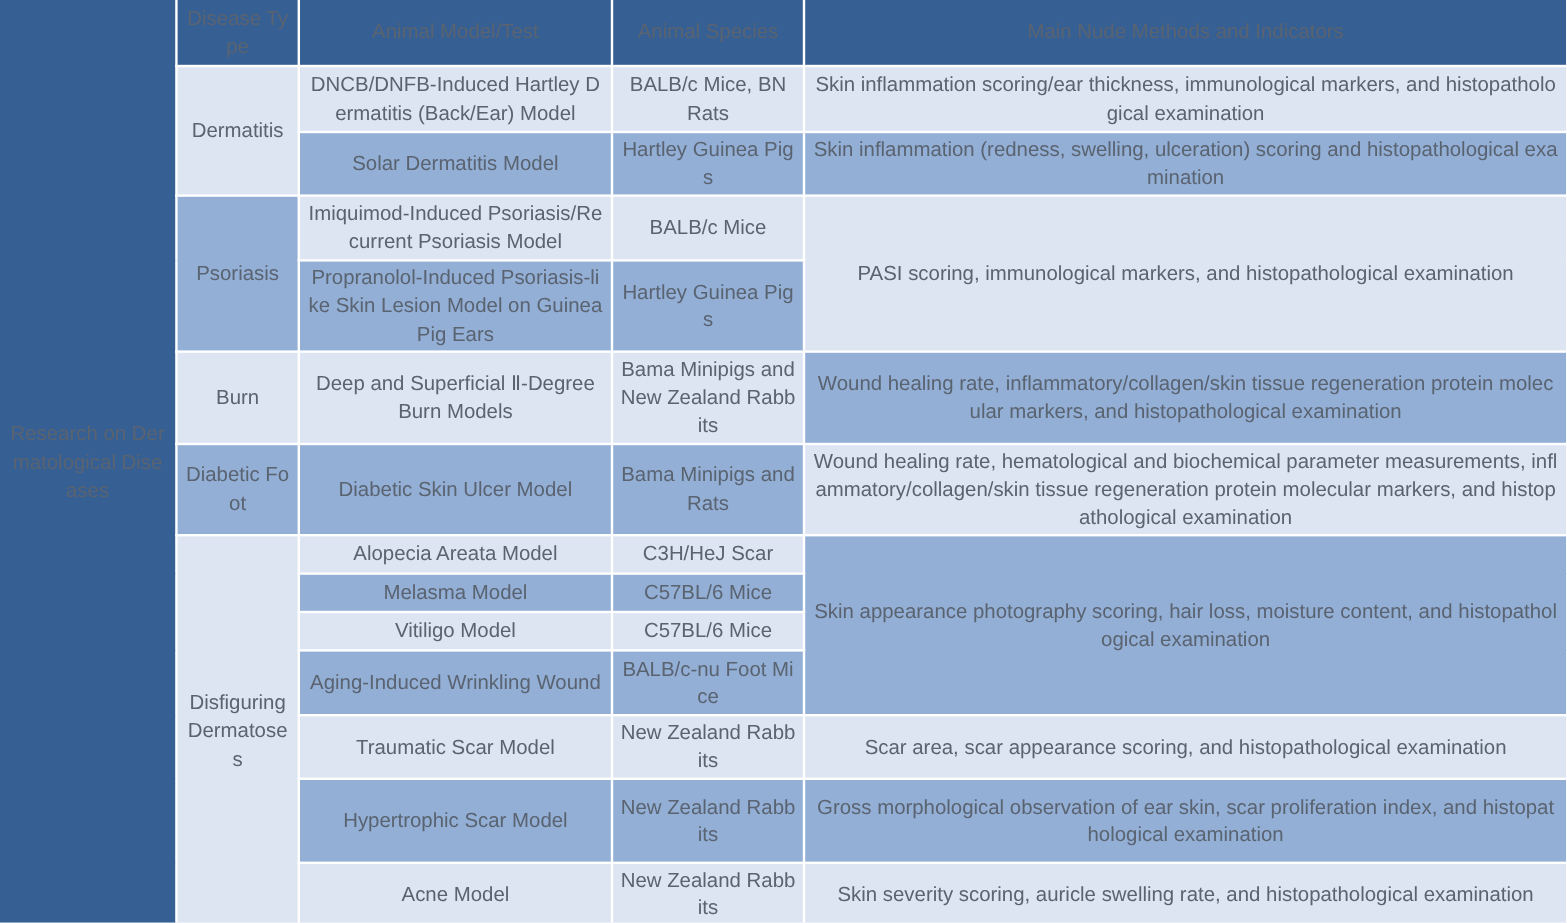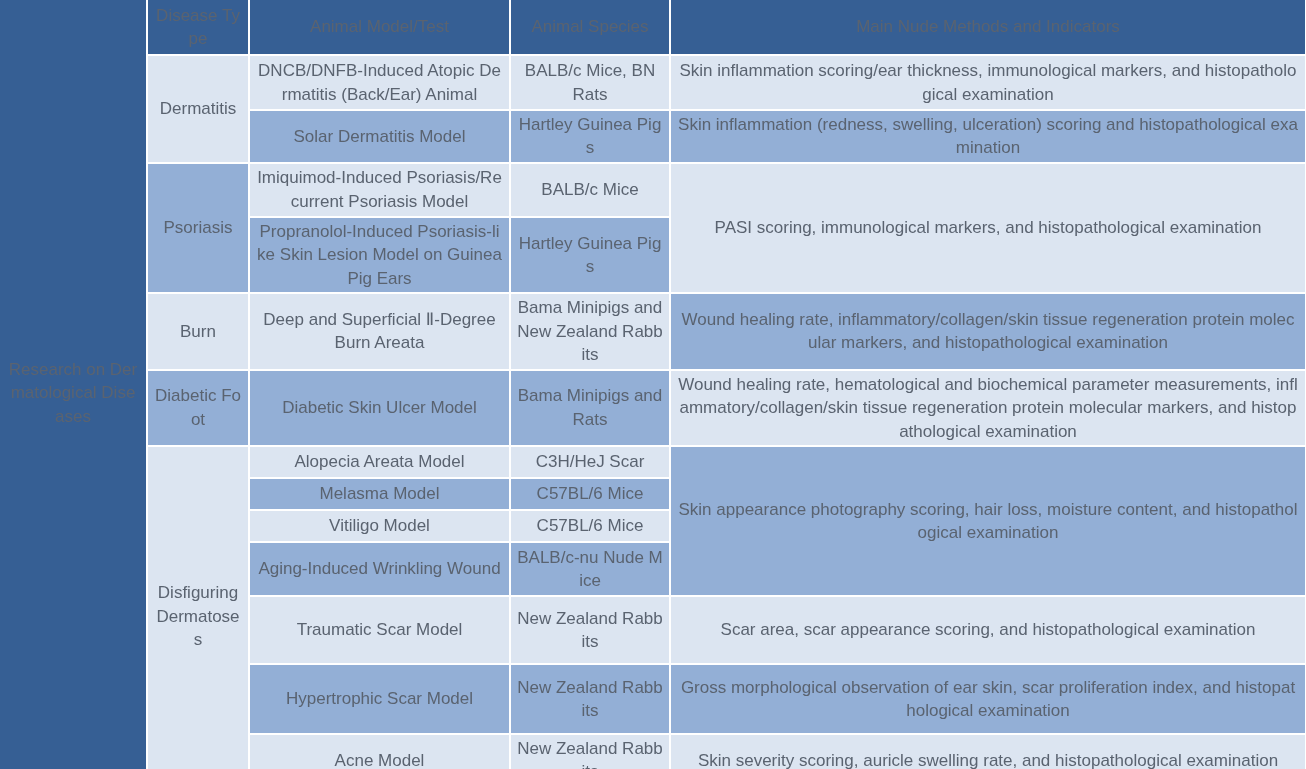--- a/index.html
+++ b/index.html
@@ -74,21 +74,21 @@
         <tr style="height:55px">
       <td class="title-cell" rowspan="14">Research on Dermatological Diseases</td>
       <th class="col-header">Disease Type</th>
       <th class="col-header">Animal Model/Test</th>
       <th class="col-header">Animal Species</th>
       <th class="col-header">Main Nude Methods and Indicators</th>
     </tr>
 
     <tr style="height:55px">
       <td class="band-light" rowspan="2">Dermatitis</td>
-      <td class="band-light">DNCB/DNFB-Induced Atopic Dermatitis (Back/Ear) Animal</td>
+      <td class="band-light">DNCB/DNFB-Induced Hartley Dermatitis (Back/Ear) Model</td>
       <td class="band-light">BALB/c Mice, BN Rats</td>
       <td class="band-light methods-cell">Skin inflammation scoring/ear thickness, immunological markers, and histopathological examination</td>
     </tr>
     <tr style="height:39px">
       <td class="band-dark">Solar Dermatitis Model</td>
       <td class="band-dark">Hartley Guinea Pigs</td>
       <td class="band-dark methods-cell">Skin inflammation (redness, swelling, ulceration) scoring and histopathological examination</td>
     </tr>
 
     <tr style="height:54px">
@@ -97,21 +97,21 @@
       <td class="band-light">BALB/c Mice</td>
       <td class="band-light methods-cell" rowspan="2">PASI scoring, immunological markers, and histopathological examination</td>
     </tr>
     <tr style="height:75px">
       <td class="band-dark">Propranolol-Induced Psoriasis-like Skin Lesion Model on Guinea Pig Ears</td>
       <td class="band-dark">Hartley Guinea Pigs</td>
     </tr>
 
     <tr style="height:76px">
       <td class="band-light">Burn</td>
-      <td class="band-light">Deep and Superficial Ⅱ-Degree Burn Areata</td>
+      <td class="band-light">Deep and Superficial Ⅱ-Degree Burn Models</td>
       <td class="band-light">Bama Minipigs and New Zealand Rabbits</td>
       <td class="band-dark methods-cell">Wound healing rate, inflammatory/collagen/skin tissue regeneration protein molecular markers, and histopathological examination</td>
     </tr>
 
     <tr style="height:75px">
       <td class="band-dark">Diabetic Foot</td>
       <td class="band-dark">Diabetic Skin Ulcer Model</td>
       <td class="band-dark">Bama Minipigs and Rats</td>
       <td class="band-light methods-cell">Wound healing rate, hematological and biochemical parameter measurements, inflammatory/collagen/skin tissue regeneration protein molecular markers, and histopathological examination</td>
     </tr>
@@ -125,23 +125,23 @@
     <tr style="height:32px">
       <td class="band-dark">Melasma Model</td>
       <td class="band-dark">C57BL/6 Mice</td>
     </tr>
     <tr style="height:32px">
       <td class="band-light">Vitiligo Model</td>
       <td class="band-light">C57BL/6 Mice</td>
     </tr>
     <tr style="height:54px">
       <td class="band-dark">Aging-Induced Wrinkling Wound</td>
-      <td class="band-dark">BALB/c-nu Nude Mice</td>
+      <td class="band-dark">BALB/c-nu Foot Mice</td>
     </tr>
-    <tr style="height:68px">
+    <tr style="height:53px">
       <td class="band-light">Traumatic Scar Model</td>
       <td class="band-light">New Zealand Rabbits</td>
       <td class="band-light methods-cell">Scar area, scar appearance scoring, and histopathological examination</td>
     </tr>
     <tr style="height:70px">
       <td class="band-dark">Hypertrophic Scar Model</td>
       <td class="band-dark">New Zealand Rabbits</td>
       <td class="band-dark methods-cell">Gross morphological observation of ear skin, scar proliferation index, and histopathological examination</td>
     </tr>
     <tr style="height:53px">

